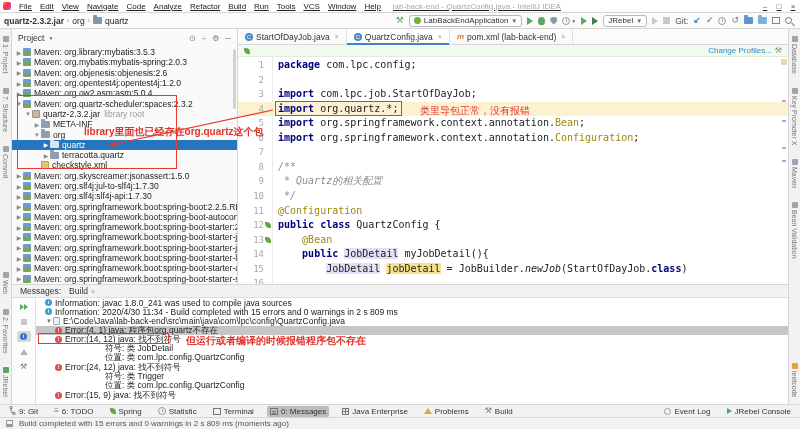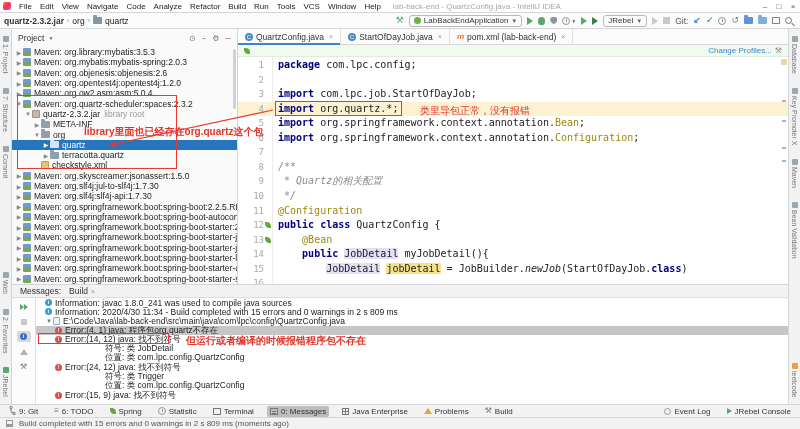--- a/index.html
+++ b/index.html
@@ -1,19 +1,19 @@
 <!DOCTYPE html>
 <html><head>
 <meta charset="utf-8">
 <style>
   * { margin:0; padding:0; box-sizing:border-box; }
   html,body { width:800px; height:429px; overflow:hidden; font-family:"Liberation Sans",sans-serif; background:#f2f2f2; position:relative; color:#222; }
 
   
-  #titlebar { position:absolute; left:0; top:0; width:800px; height:13px; background:#fff; border-bottom:1px solid #d6d6d6; display:flex; align-items:center; font-size:8px; }
+  #titlebar { position:absolute; left:0; top:0; width:800px; height:13px; background:#fff; border-bottom:1px solid #d6d6d6; display:flex; align-items:center; font-size:8px;text-decoration:underline; }
   #app-logo { width:8px; height:8px; margin:0 4px 0 3px; border-radius:2px; background:linear-gradient(135deg,#fc801d,#fe2857,#a177f4); }
   .menu-item { padding:0 4px; color:#1a1a1a; cursor:default; }
   #win-title { color:#a7a7a7; margin-left:8px; white-space:nowrap; overflow:hidden; flex:1; }
   .win-btn { width:14px; text-align:center; color:#555; font-size:8px; }
 
   
   #navbar { position:absolute; left:0; top:13px; width:800px; height:16px; background:#fbfbfb; border-bottom:1px solid #d6d6d6; display:flex; align-items:center; font-size:8.5px; padding:0 4px; }
   #breadcrumbs { display:flex; align-items:center; gap:3px; }
   .bc-sep { color:#9a9a9a; font-size:7px; }
   .bc-jar { font-weight:bold; color:#333; }
@@ -375,28 +375,28 @@
         <span class="tree-arrow">▶</span>
         <span class="tico ico-lib"></span>
         <span>Maven: org.springframework.boot:spring-boot-starter-security:2.2.5.RELEASE</span>
       </div>
     </div>
   <div id="proj-scrollbar"></div>
 </div>
 
 <div id="editor">
   <div id="tabs">
+      <div class="tab">
+        <span class="class-icon">C</span>
+        <span>StartOfDayJob.java</span>
+        <span class="close">×</span>
+      </div>
       <div class="tab active">
         <span class="class-icon">C</span>
         <span>QuartzConfig.java</span>
-        <span class="close">×</span>
-      </div>
-      <div class="tab">
-        <span class="class-icon">C</span>
-        <span>StartOfDayJob.java</span>
         <span class="close">×</span>
       </div>
       <div class="tab">
         <span class="maven-icon">m</span>
         <span>pom.xml (lab-back-end)</span>
         <span class="close">×</span>
       </div>
     </div>
   <div id="banner">
     <span class="leaf"></span>

